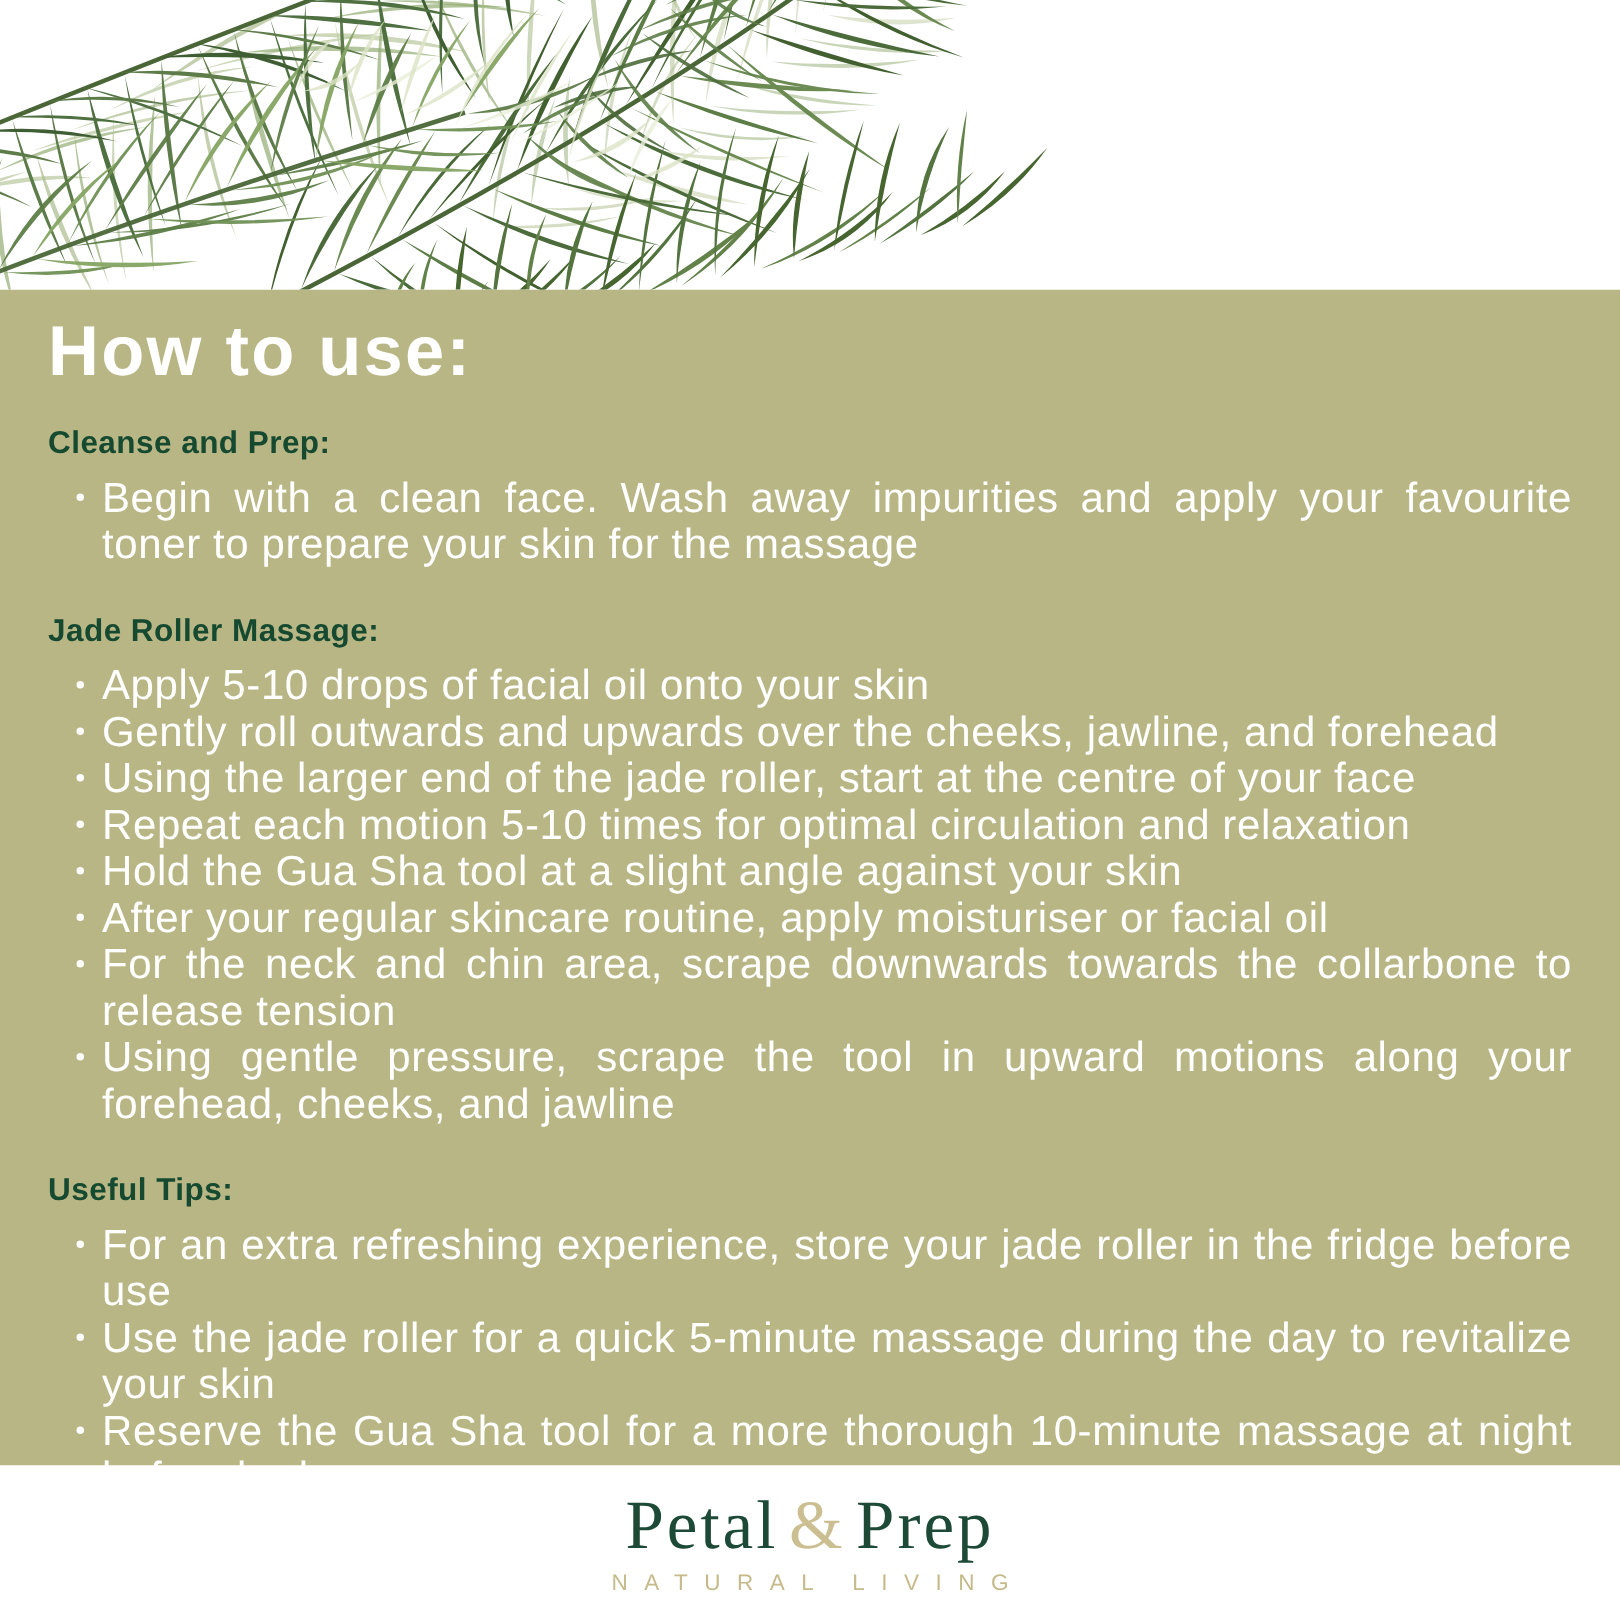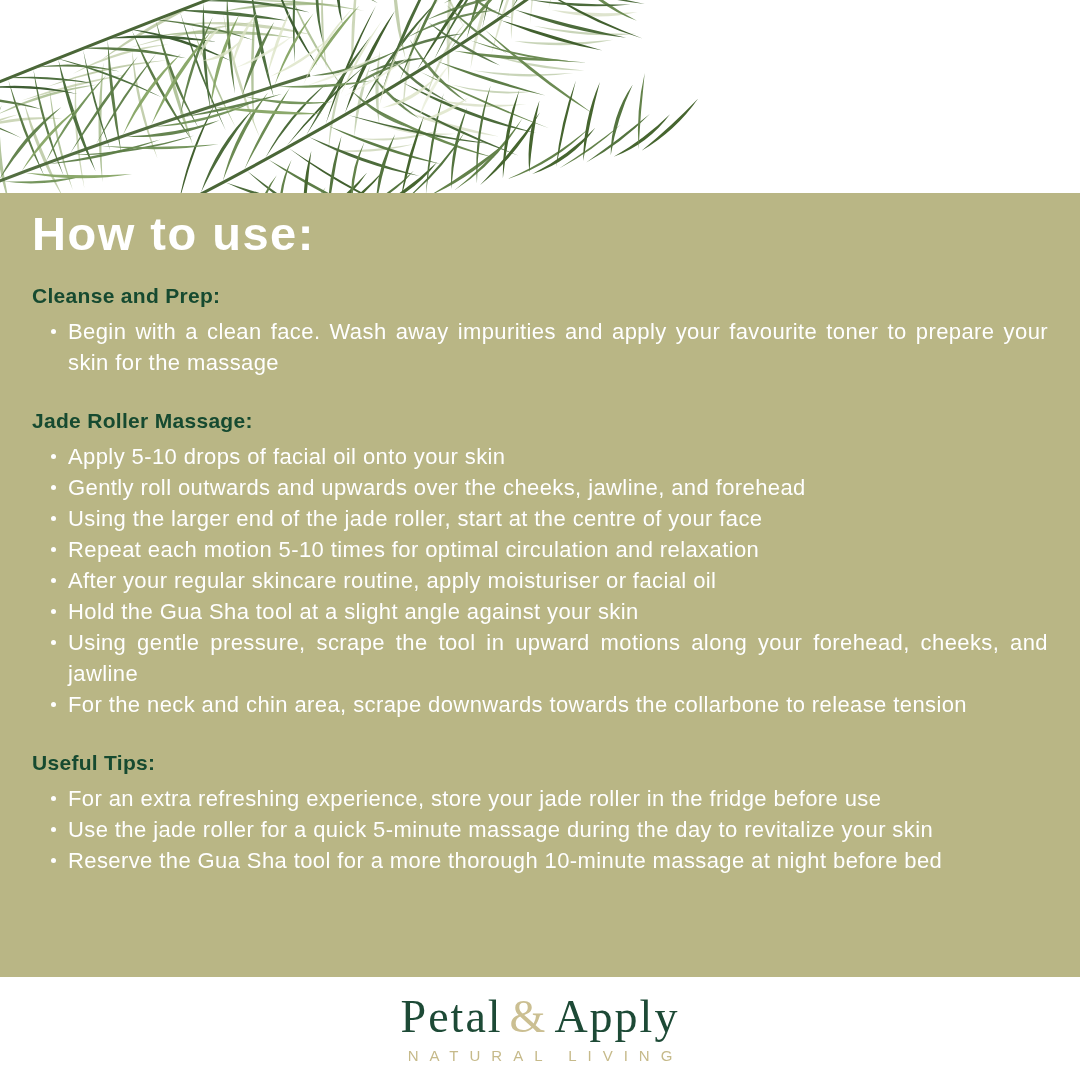--- a/index.html
+++ b/index.html
@@ -23,21 +23,21 @@
     margin:0 0 20px 0;color:#ffffff;font-size:47px;font-weight:700;
     letter-spacing:1.5px;line-height:1.15;
   }
   .sec h2{
     margin:28px 0 6px 0;color:#164a30;font-size:21px;font-weight:700;
     letter-spacing:.3px;line-height:29px;
   }
   .sec:first-of-type h2{margin-top:0;}
   .sec ul{margin:0;padding:0 0 0 36px;list-style:none;}
   .sec li{
-    position:relative;color:#ffffff;font-size:22px;line-height:31px;
+    position:relative;color:#ffffff;font-size:28px;line-height:31px;
     letter-spacing:.4px;text-align:justify;
   }
   .sec li::before{
     content:"";position:absolute;left:-17px;top:13px;width:5px;height:5px;
     border-radius:50%;background:#ffffff;
   }
 
   
   .footer{flex:1 1 auto;background:#ffffff;text-align:center;padding-top:16px;box-sizing:border-box;}
   .brand{
@@ -334,37 +334,37 @@
       <ul>
         <li>Apply 5-10 drops of facial oil onto your skin</li>
         <li>Gently roll outwards and upwards over the cheeks, jawline, and forehead</li>
         <li>Using the larger end of the jade roller, start at the centre of your face</li>
         <li>Repeat each motion 5-10 times for optimal circulation and relaxation</li>
       </ul>
     </div>
 
     <div class="sec">
       <ul>
+        <li>Hold the Gua Sha tool at a slight angle against your skin</li>
         <li>After your regular skincare routine, apply moisturiser or facial oil</li>
-        <li>Hold the Gua Sha tool at a slight angle against your skin</li>
+        <li>For the neck and chin area, scrape downwards towards the collarbone to release tension</li>
         <li>Using gentle pressure, scrape the tool in upward motions along your forehead, cheeks, and jawline</li>
-        <li>For the neck and chin area, scrape downwards towards the collarbone to release tension</li>
       </ul>
     </div>
 
     <div class="sec">
       <h2>Useful Tips:</h2>
       <ul>
         <li>For an extra refreshing experience, store your jade roller in the fridge before use</li>
         <li>Use the jade roller for a quick 5-minute massage during the day to revitalize your skin</li>
         <li>Reserve the Gua Sha tool for a more thorough 10-minute massage at night before bed</li>
       </ul>
     </div>
   </div>
 
   <div class="footer">
     <div class="brand">
-      <span>Petal</span><span class="amp">&amp;</span><span>Apply</span>
+      <span>Petal</span><span class="amp">&amp;</span><span>Prep</span>
     </div>
     <div class="tagline">NATURAL LIVING</div>
   </div>
 
 </div>
 
 </body></html>

